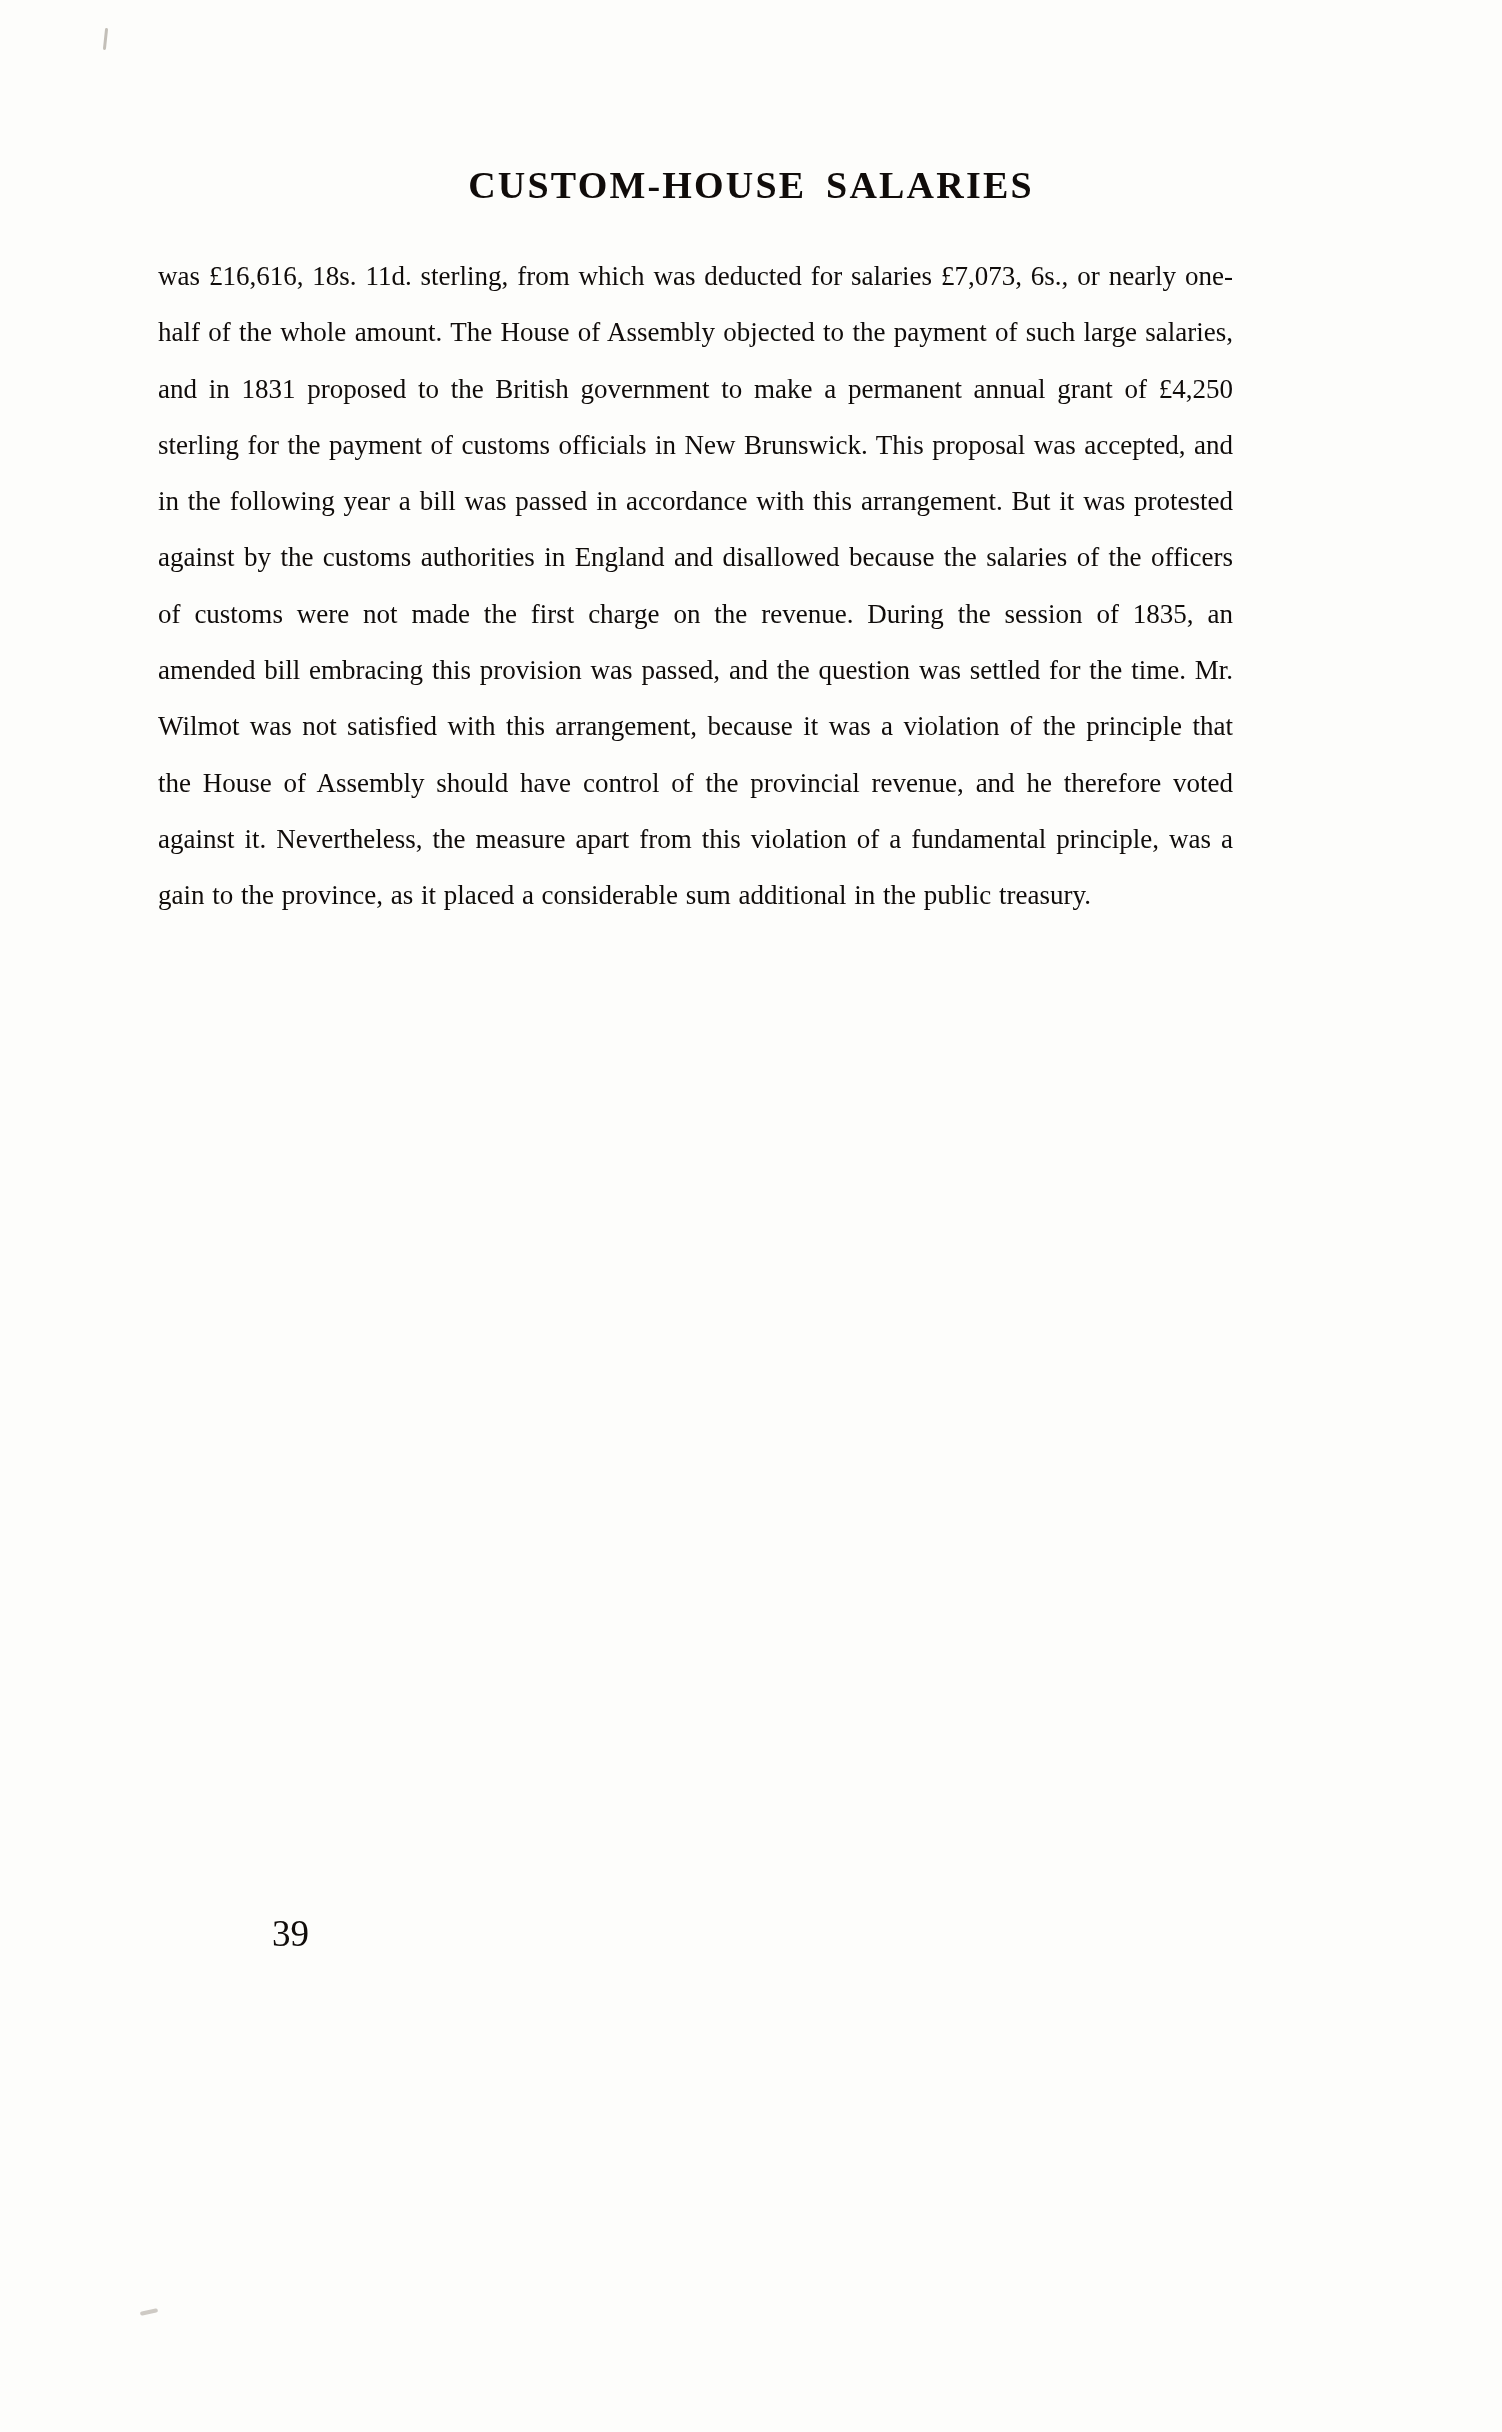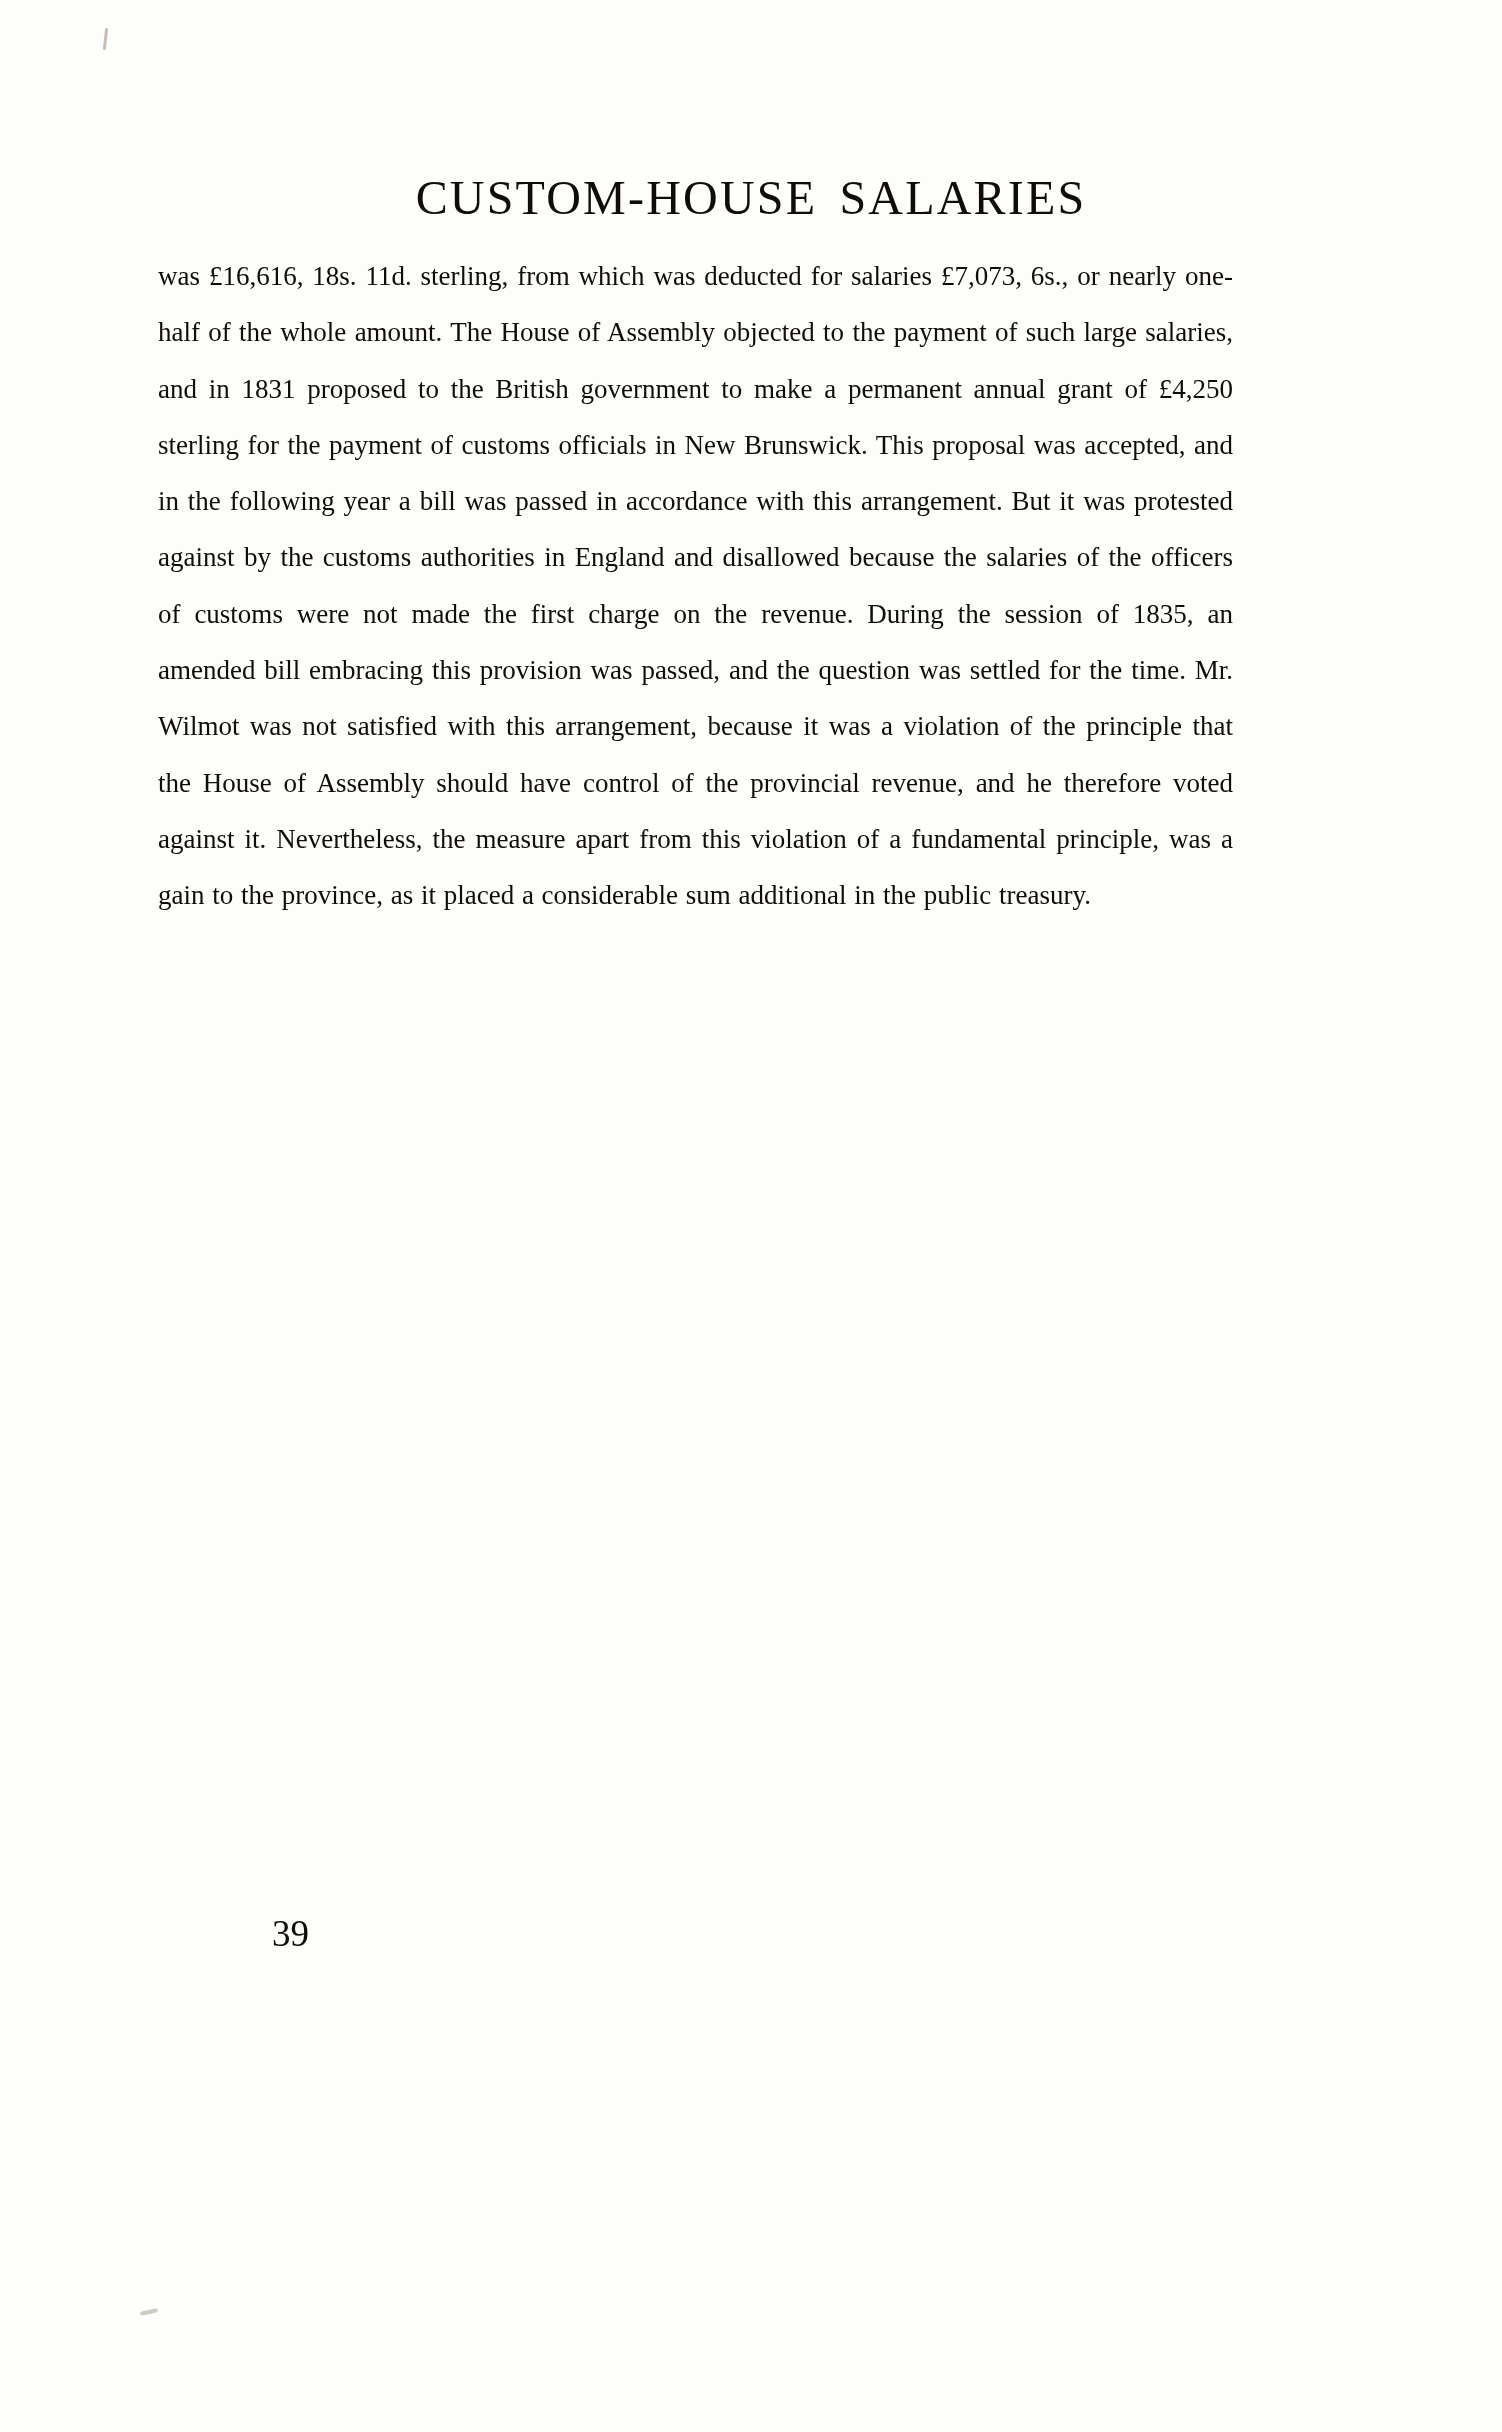--- a/index.html
+++ b/index.html
@@ -44,27 +44,27 @@
     top: 2310px;
     width: 18px;
     height: 4px;
     transform: rotate(-12deg);
     border-radius: 3px;
     opacity: .7;
   }
 
   .running-head {
     position: absolute;
-    top: 170px;
+    top: 163px;
     left: 0;
     width: 1502px;
     text-align: center;
-    font-size: 48px;
+    font-size: 38px;
     letter-spacing: 2.2px;
-    font-weight: 400;
+    font-weight: 700;
     word-spacing: 8px;
   }
 
   .body-block {
     position: absolute;
     top: 248px;
     left: 158px;
     width: 1075px;
   }
 

